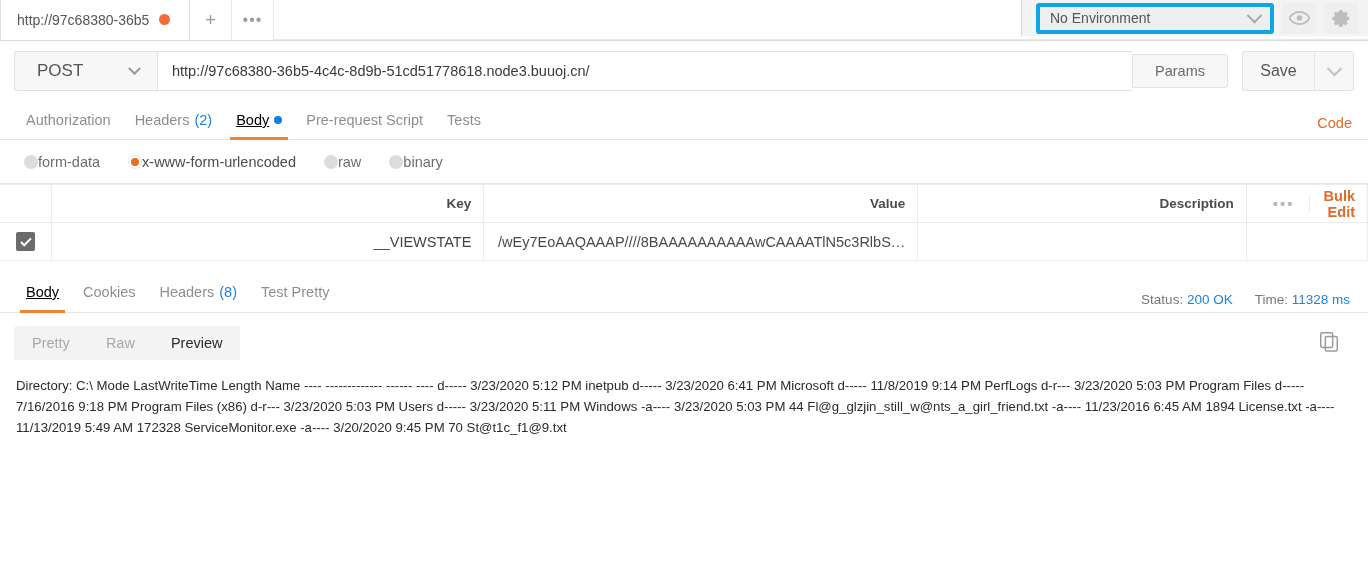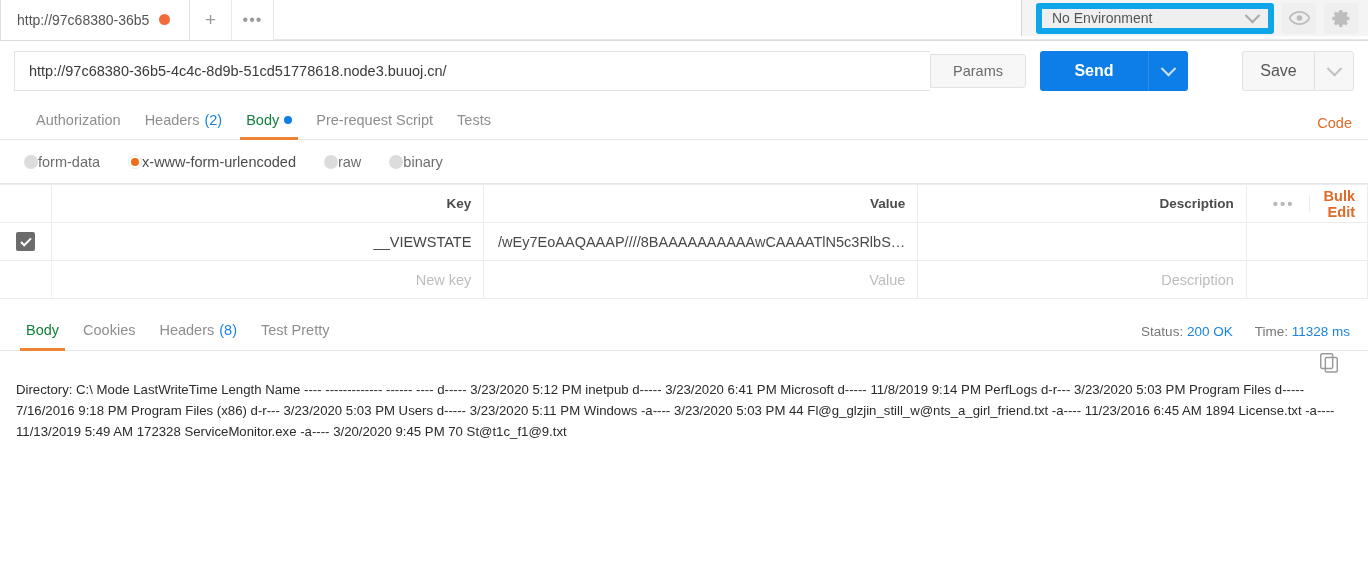--- a/index.html
+++ b/index.html
@@ -53,21 +53,21 @@
     position: absolute; right: 0; top: 0;
     display: flex; align-items: center; gap: 8px;
     padding: 0 10px 0 14px;
     height: 36px;
     border-left: 1px solid #d8d8d8;
     background: #f4f4f4;
   }
   .env-select {
     width: 238px; height: 31px;
     background: #efefef;
-    border: 6px solid #0ea5e9;
+    border: 4px solid #0ea5e9;
     border-radius: 3px;
     display: flex; align-items: center; justify-content: space-between;
     padding: 0 10px;
     font-size: 14px; color: #555;
   }
   .chev {
     width: 11px; height: 11px;
     border-right: 2px solid #a9a9a9;
     border-bottom: 2px solid #a9a9a9;
     transform: rotate(45deg) translate(-2px,-2px);
@@ -129,45 +129,45 @@
     border-radius: 0 3px 3px 0;
     display: flex; align-items: center; justify-content: center;
   }
   .send-caret .chev { border-color: #cfe4fa; }
   .save-group { display: flex; margin-left: 14px; }
   .save-btn {
     height: 40px; width: 72px;
     background: #f7f7f7; border: 1px solid #e2e2e2; border-right: none;
     border-radius: 3px 0 0 3px;
     display: flex; align-items: center; justify-content: center;
-    font-size: 16px; color: #555; margin-left: 40px;
+    font-size: 16px; color: #555;
   }
   .save-caret {
     height: 40px; width: 40px;
     background: #f7f7f7; border: 1px solid #e2e2e2;
     border-radius: 0 3px 3px 0;
     display: flex; align-items: center; justify-content: center;
   }
   .save-caret .chev { border-color: #c2c2c2; }
 
   
   .req-tabs {
     position: relative;
     display: flex; align-items: flex-end;
-    padding: 0 24px;
+    padding: 0 14px;
     border-bottom: 1px solid #e6e6e6;
     height: 39px;
   }
   .rtab {
     font-size: 14.5px; color: #8e8e8e;
     padding: 0 12px 11px 12px;
     display: flex; align-items: center; gap: 5px;
     position: relative;
   }
-  .rtab.active { color: #15803d; }
+  .rtab.active { color: #000000; text-decoration: underline; }
   .rtab.active::after {
     content: ""; position: absolute; left: 6px; right: 6px; bottom: -1px;
     height: 3px; background: #ef8334;
   }
   .count-blue { color: #1a84e0; }
   .blue-dot {
     width: 8px; height: 8px; border-radius: 50%;
     background: #0d7ee8; display: inline-block;
   }
   .code-link {
@@ -233,21 +233,21 @@
   .resp-tabs {
     position: relative;
     display: flex; align-items: flex-end;
     padding: 0 14px;
     border-bottom: 1px solid #e6e6e6;
     height: 42px;
     margin-top: 10px;
   }
   .resp-tabs .rtab { padding-bottom: 12px; }
   .resp-meta {
-    position: absolute; right: 18px; bottom: 11px;
+    position: absolute; right: 18px; bottom: 5px;
     font-size: 13.5px; color: #767676;
     display: flex; gap: 22px;
   }
   .resp-meta b { color: #1a84e0; font-weight: normal; }
 
   .view-row {
     display: flex; align-items: center;
     padding: 13px 14px;
     position: relative;
   }
@@ -303,33 +303,29 @@
     <div class="icon-sq">
       <svg width="21" height="21" viewBox="0 0 24 24">
         <path fill="#bdbdbd" d="M12 8.2a3.8 3.8 0 1 0 0 7.6 3.8 3.8 0 0 0 0-7.6zm0 5.9a2.1 2.1 0 1 1 0-4.2 2.1 2.1 0 0 1 0 4.2z"></path>
         <path fill="#bdbdbd" d="M21 13.6v-3.2l-2.4-.4a6.9 6.9 0 0 0-.7-1.7l1.4-2-2.3-2.3-2 1.4a6.9 6.9 0 0 0-1.7-.7L12.8 2.3H9.6l-.4 2.4c-.6.2-1.2.4-1.7.7l-2-1.4L3.2 6.3l1.4 2c-.3.5-.5 1.1-.7 1.7l-2.4.4v3.2l2.4.4c.2.6.4 1.2.7 1.7l-1.4 2 2.3 2.3 2-1.4c.5.3 1.1.5 1.7.7l.4 2.4h3.2l.4-2.4c.6-.2 1.2-.4 1.7-.7l2 1.4 2.3-2.3-1.4-2c.3-.5.5-1.1.7-1.7l2.4-.4z"></path>
       </svg>
     </div>
   </div>
 </div>
 
 <div class="urlbar">
+  <div class="method-box">
+    <span>POST</span>
+    <span class="chev"></span>
+  </div>
   <div class="url-input">
     <span>http://97c68380-36b5-4c4c-8d9b-51cd51778618.node3.buuoj.cn/</span>
   </div>
   <div class="params-btn">
     <span>Params</span>
-  </div>
-  <div class="send-group">
-    <div class="send-btn">
-      <span>Send</span>
-    </div>
-    <div class="send-caret">
-      <span class="chev"></span>
-    </div>
   </div>
   <div class="save-group">
     <div class="save-btn">
       <span>Save</span>
     </div>
     <div class="save-caret">
       <span class="chev"></span>
     </div>
   </div>
 </div>
@@ -396,27 +392,20 @@
           <svg width="12" height="10" viewBox="0 0 12 10">
               <path d="M1 5l3.2 3.3L11 1.4" fill="none" stroke="#fff" stroke-width="2"></path>
             </svg>
         </span>
       </td>
       <td class="col-key key-cell">__VIEWSTATE</td>
       <td class="col-val val-cell">/wEy7EoAAQAAAP////8BAAAAAAAAAAwCAAAATlN5c3RlbS…</td>
       <td class="col-desc"></td>
       <td class="col-act"></td>
     </tr>
-    <tr class="newrow">
-      <td class="col-check"></td>
-      <td class="col-key">New key</td>
-      <td class="col-val">Value</td>
-      <td class="col-desc">Description</td>
-      <td class="col-act"></td>
-    </tr>
   </tbody>
 </table>
 
 <div class="resp-tabs">
   <div class="rtab active">
     <span>Body</span>
   </div>
   <div class="rtab">
     <span>Cookies</span>
   </div>
@@ -433,20 +422,25 @@
       <b>200 OK</b>
     </span>
     <span>
       <span>Time:</span>
       <b>11328 ms</b>
     </span>
   </div>
 </div>
 
 <div class="view-row">
+  <div class="segmented">
+    <div class="seg">Pretty</div>
+    <div class="seg">Raw</div>
+    <div class="seg active">Preview</div>
+  </div>
   <div class="copy-icon">
     <svg width="22" height="22" viewBox="0 0 24 24">
       <rect x="3" y="3" width="13" height="16" rx="1.5" fill="none" stroke="#9a9a9a" stroke-width="1.6"></rect>
       <rect x="8" y="7" width="13" height="16" rx="1.5" fill="none" stroke="#9a9a9a" stroke-width="1.6"></rect>
     </svg>
   </div>
 </div>
 
 <div class="resp-body">Directory: C:\ Mode LastWriteTime Length Name ---- ------------- ------ ---- d----- 3/23/2020 5:12 PM inetpub d----- 3/23/2020 6:41 PM Microsoft d----- 11/8/2019 9:14 PM PerfLogs d-r--- 3/23/2020 5:03 PM Program Files d----- 7/16/2016 9:18 PM Program Files (x86) d-r--- 3/23/2020 5:03 PM Users d----- 3/23/2020 5:11 PM Windows -a---- 3/23/2020 5:03 PM 44 Fl@g_glzjin_still_w@nts_a_girl_friend.txt -a---- 11/23/2016 6:45 AM 1894 License.txt -a---- 11/13/2019 5:49 AM 172328 ServiceMonitor.exe -a---- 3/20/2020 9:45 PM 70 St@t1c_f1@9.txt</div>
 

